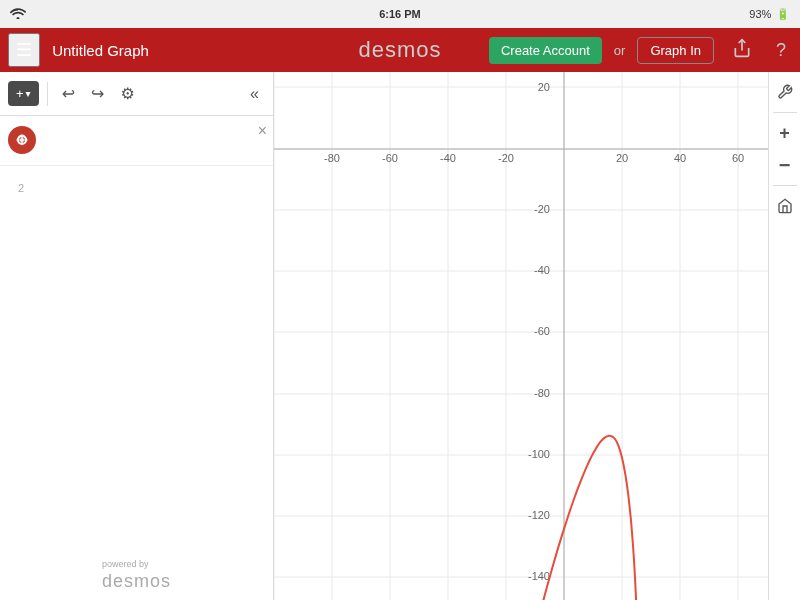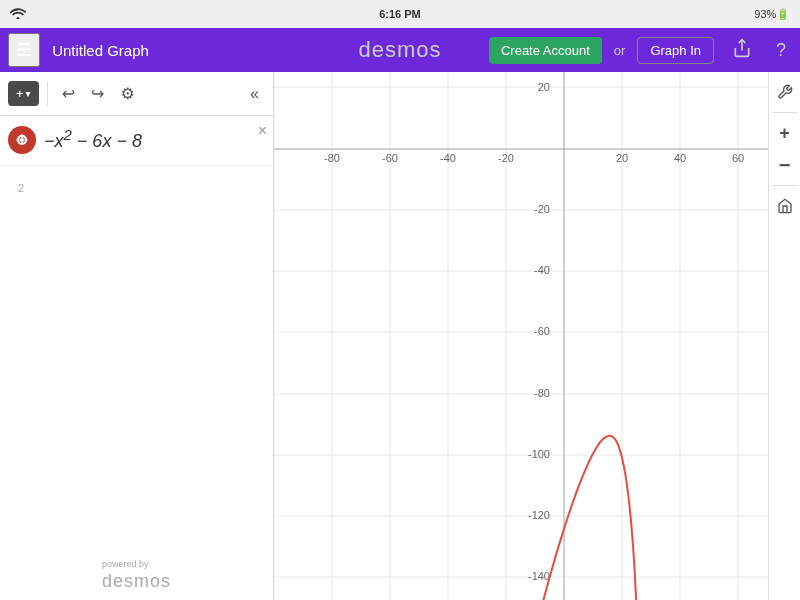--- a/index.html
+++ b/index.html
@@ -10,26 +10,26 @@
       height: 28px;
       background: #f0f0f0;
       display: flex;
       align-items: center;
       justify-content: space-between;
       padding: 0 10px;
       font-size: 11px;
       color: #333;
     }
     #status-bar .center { position: absolute; left: 50%; transform: translateX(-50%); font-weight: 600; }
-    #status-bar .right { margin-left: auto; display: flex; align-items: center; }
+    #status-bar .right { margin-left: auto; display: flex; align-items: center; gap: 5px; }
 
     
     #nav-bar {
       height: 44px;
-      background: #6d28d9;
+      background: #b91c1c;
       display: flex;
       align-items: center;
       padding: 0 8px;
       gap: 8px;
       position: relative;
     }
     #nav-bar .menu-btn {
       color: #fff;
       font-size: 18px;
       cursor: pointer;
@@ -299,24 +299,20 @@
       <button class="collapse-btn">«</button>
     </div>
 
     <div class="expression-row">
       <div class="expr-icon">
         <svg viewBox="0 0 20 20" fill="white">
           <path d="M10 2 Q10 8 14 10 Q10 12 10 18 Q10 12 6 10 Q10 8 10 2Z" opacity="0.9"></path>
           <circle cx="10" cy="10" r="5" fill="none" stroke="white" stroke-width="2.5"></circle>
           <path d="M4 10 Q7 4 10 4 Q13 4 16 10" fill="none" stroke="white" stroke-width="2" stroke-linecap="round"></path>
         </svg>
-      </div>
-      <div class="expr-content">
-        
-        <span>−<i>x</i><sup>2</sup> − 6<i>x</i> − 8</span>
       </div>
       <button class="close-btn">×</button>
     </div>
 
     <div class="empty-row">
       <div class="row-number">2</div>
     </div>
 
     <div id="powered-by">
       <span class="pb-small">powered by</span>

